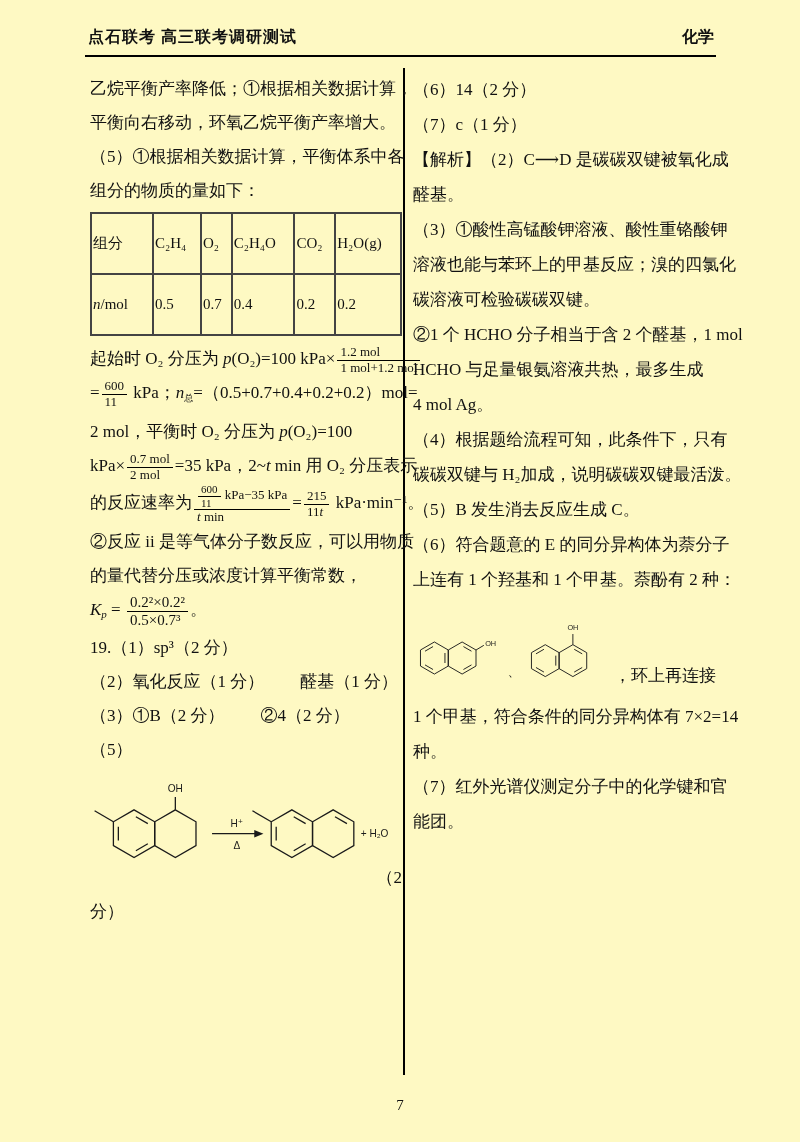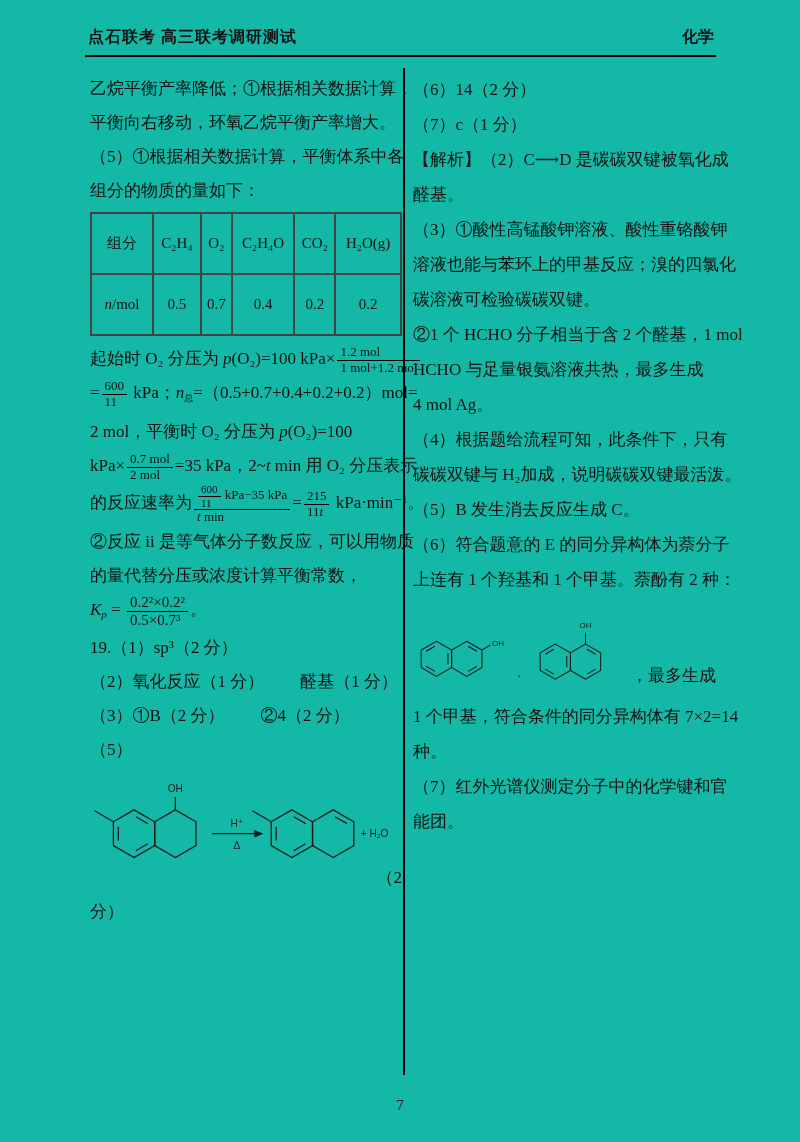--- a/index.html
+++ b/index.html
@@ -1,32 +1,32 @@
 <!DOCTYPE html>
 <html><head>
 <meta charset="utf-8">
 <style>
   html,body{margin:0;padding:0;background:#e8e8e8;}
-  .page{position:relative;width:800px;height:1142px;margin:0 auto;background:#14b8a6;color:#111;
+  .page{position:relative;width:800px;height:1142px;margin:0 auto;background:#fef9c3;color:#111;
         font-family:"Liberation Serif","DejaVu Serif",serif;overflow:hidden;}
   .hdr-left{position:absolute;top:27px;left:88px;font-size:16px;font-weight:bold;letter-spacing:1px;}
   .hdr-right{position:absolute;top:27px;right:86px;font-size:16px;font-weight:bold;}
   .hdr-rule{position:absolute;top:55px;left:85px;width:631px;border-top:2px solid #000;}
   .divider{position:absolute;left:403px;top:68px;width:2px;height:1007px;background:#000;}
   .col{position:absolute;top:72px;}
   .col-left{left:90px;width:312px;}
   .col-right{left:413px;width:303px;}
   .ln{margin:0;font-size:17px;line-height:34px;white-space:nowrap;}
   .col-right .ln{line-height:35px;}
   .gap{margin-left:36px;}
   .it{font-style:italic;}
   .sub{font-size:11px;vertical-align:-3px;}
   .subcjk{font-size:9px;vertical-align:-3px;}
   table.comp{width:100%;border-collapse:collapse;margin:4px 0 6px 0;}
-  table.comp td{border:2px solid #444;height:59px;text-align:center;font-size:15px;padding:0 1px;}
+  table.comp td{border:2px solid #444;height:59px;font-size:15px;padding:0 1px;}
   table.comp td:first-child{width:58px;}
   .frac{display:inline-block;vertical-align:middle;text-align:left;font-size:13px;line-height:1.15;margin:0 2px;}
   .frac>.num{display:block;border-bottom:1px solid #000;padding:0 3px;}
   .frac>.den{display:block;padding:0 3px;}
   .frac .frac{font-size:11px;margin:0 1px;vertical-align:middle;}
   .frac.kp{font-size:15px;}
   .reaction{position:relative;margin:6px 0 0 0;height:122px;}
   .score{position:absolute;right:0;bottom:6px;font-size:17px;}
   .naph-row{display:flex;align-items:flex-end;margin:6px 0 2px 0;}
   .naph-sep{font-size:13px;margin:0 3px 16px 1px;}
@@ -178,21 +178,21 @@
           <line class="bond" x1="47.8" y1="58.5" x2="47.8" y2="73.5"></line>
           <line class="bond" x1="30" y1="83.2" x2="18" y2="76.3"></line>
           <line class="bond" x1="18" y1="55.8" x2="30" y2="48.9"></line>
           <path class="bond" d="M73.5,42 L94.3,54 L94.3,78 L73.5,90 L52.8,78 L52.8,54 Z"></path>
           <line class="bond" x1="75.5" y1="48.9" x2="87.5" y2="55.8"></line>
           <line class="bond" x1="87.5" y1="76.3" x2="75.5" y2="83.2"></line>
           <line class="bond" x1="73.5" y1="42" x2="73.5" y2="26"></line>
           <text x="73.5" y="20" text-anchor="middle" font-size="11">OH</text>
         </g>
       </svg>
-      <span class="naph-after">，最多生成</span>
+      <span class="naph-after">，环上再连接</span>
     </div>
 
     <p class="ln">1 个甲基，符合条件的同分异构体有 7×2=14</p>
     <p class="ln">种。</p>
     <p class="ln">（7）红外光谱仪测定分子中的化学键和官</p>
     <p class="ln">能团。</p>
   </div>
 
   <div class="footer">7</div>
 </div>

